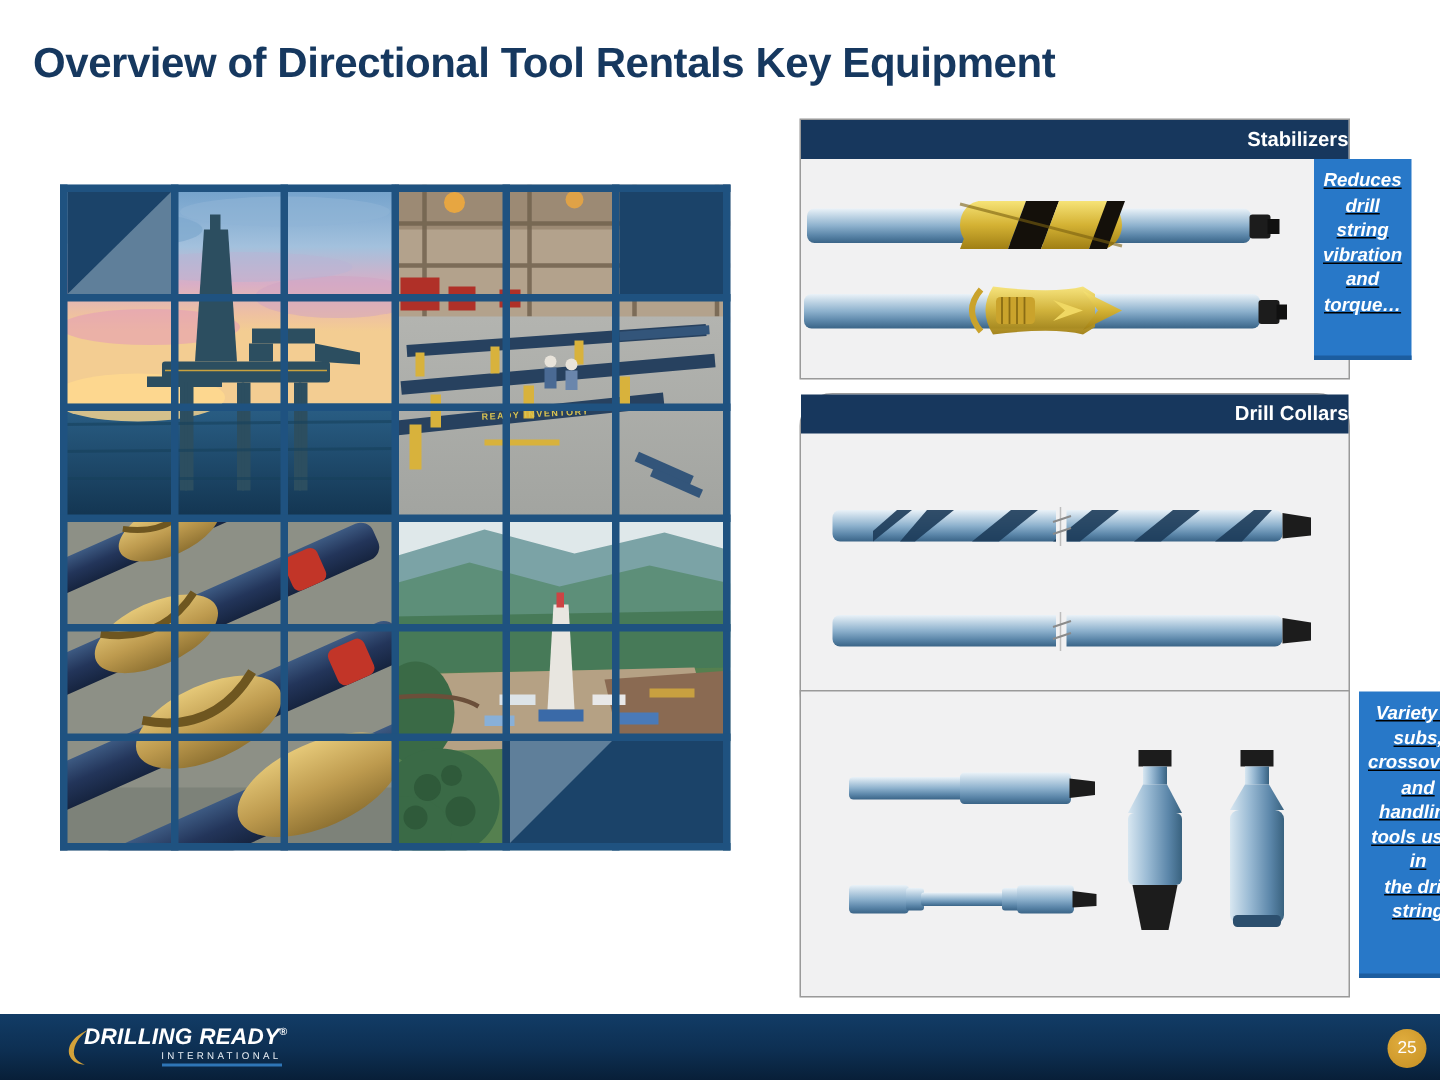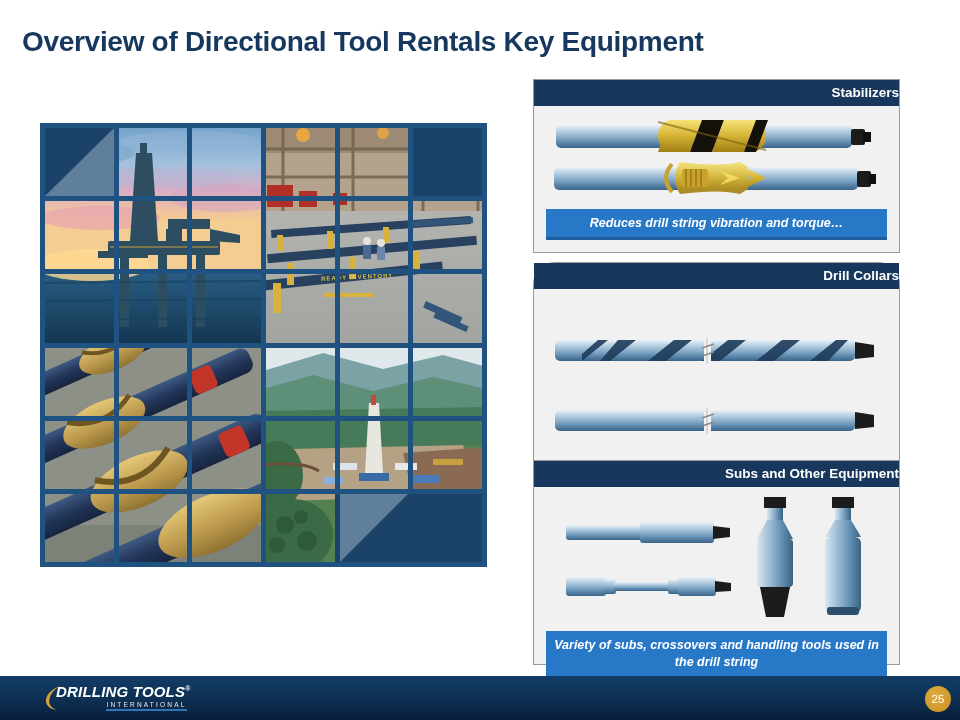--- a/index.html
+++ b/index.html
@@ -31,21 +31,21 @@
   .c-br .tri { left:5px; top:0; width:68px; height:68px;
                clip-path:polygon(0 0, 100% 0, 0 100%); }
   .floor-text { position:absolute; left:26%; top:68%; font-size:6px; font-weight:bold;
                 color:#d8c352; letter-spacing:1px; transform:rotate(-3deg); white-space:nowrap; }
 
   
   .panel { position:absolute; left:533px; width:367px; background:#f1f1f2;
            border:1px solid #9a9a9a; display:flex; flex-direction:column; }
   .panel-header { height:26px; background:#17375d; color:#ffffff; font-size:13.5px;
                   font-weight:bold; text-align:right; line-height:26px; flex:0 0 26px; }
-  .panel-body { flex:1; display:flex; flex-direction:column; position:relative; }
+  .panel-body { flex:1; display:flex; position:relative;text-decoration:underline; }
   .tool-zone { flex:1; display:flex; flex-direction:column; justify-content:space-evenly; padding:4px 0; }
   .tool-row { display:flex; justify-content:center; }
   .caption { margin:0 12px 12px 12px; background:#2878c8; border-bottom:3px solid #1c5d9f;
              color:#ffffff; font-size:12.5px; font-weight:bold; font-style:italic;
              text-align:center; padding:6px 6px; line-height:1.32; white-space:pre-line; }
   .p-stab  { top:79px;  height:174px; }
   .p-coll  { top:262px; height:222px;border-radius:22px; }
   .p-subs  { top:460px; height:205px; }
   .subs-tools { flex:1; display:flex; align-items:stretch; }
   .subs-left  { flex:1; display:flex; flex-direction:column; justify-content:space-evenly; padding:10px 0 6px 30px; }
@@ -385,21 +385,20 @@
               <line x1="155" y1="0" x2="155" y2="26" stroke-width="1" opacity="0.5"></line>
             </g>
             <polygon points="303,4 322,7 322,19 303,21" fill="#1c1c1c"></polygon>
           </svg>
         </div>
       </div>
     </div>
   </div>
 
   <div class="panel p-subs">
-    <div class="panel-header">Subs and Other Equipment</div>
     <div class="panel-body">
       <div class="subs-tools">
         <div class="subs-left">
           <div>
             <svg width="180" height="28" viewBox="0 0 180 28">
               <rect x="2" y="7" width="78" height="15" rx="3" fill="url(#cyl)"></rect>
               <rect x="76" y="4" width="74" height="21" rx="3" fill="url(#cyl)"></rect>
               <polygon points="149,8 166,10 166,19 149,21" fill="#1c1c1c"></polygon>
             </svg>
           </div>
@@ -439,20 +438,20 @@
 the drill string</div>
     </div>
   </div>
 
   <div class="footer">
     <div class="logo">
       <svg class="logo-swoosh" viewBox="0 0 20 28">
         <path d="M17,1 C5,6 0,14 3,21 C5,25 9,27 14,27 C8,25 5,21 6,16 C7,10 11,5 17,1 Z" fill="#d3a23a"></path>
       </svg>
       <div class="logo-text">
-        <span class="logo-main"><span>DRILLING TOOLS</span><sup>®</sup></span>
+        <span class="logo-main"><span>DRILLING READY</span><sup>®</sup></span>
         <span class="logo-sub">INTERNATIONAL</span>
       </div>
     </div>
     <div class="page-badge">25</div>
   </div>
 
 </div>
 
 </body></html>

